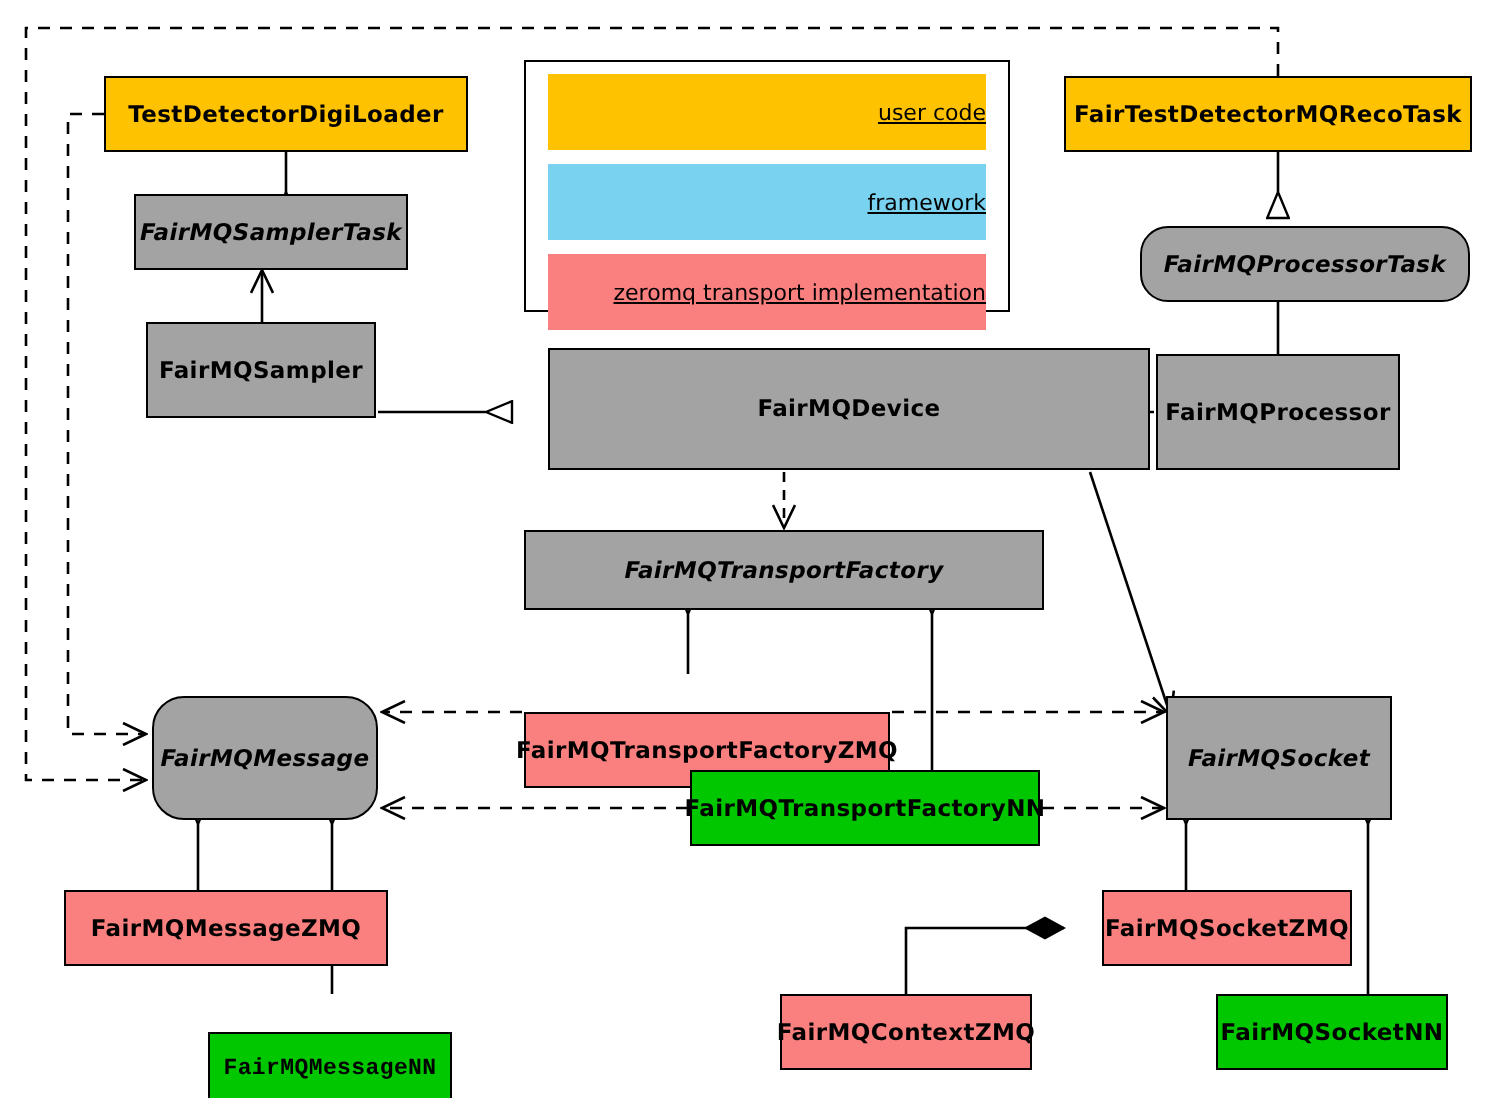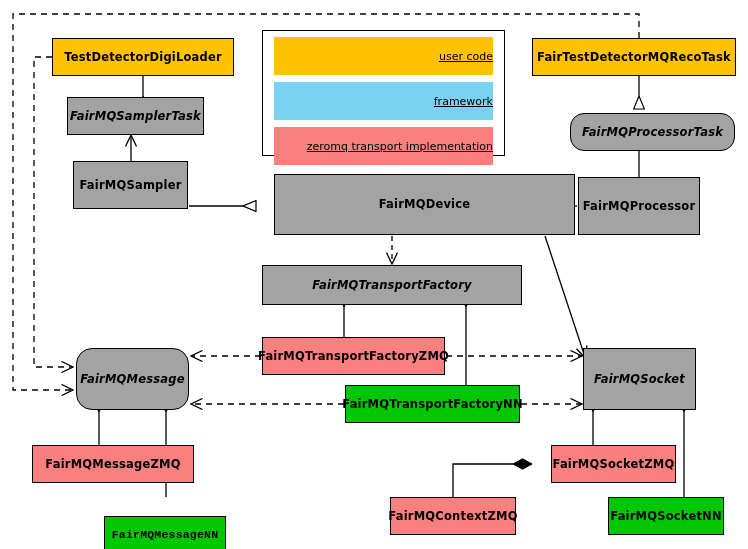--- a/index.html
+++ b/index.html
@@ -148,21 +148,21 @@
   </div>
 
   <div class="node c-user" style="left: 52px; top: 38px; width: 182px; height: 38px;">TestDetectorDigiLoader</div>
   <div class="node c-user" style="left: 532px; top: 38px; width: 204px; height: 38px;">FairTestDetectorMQRecoTask</div>
   <div class="node c-framework abstract" style="left: 67px; top: 97px; width: 137px; height: 38px;">FairMQSamplerTask</div>
   <div class="node c-framework abstract" style="left: 570px; top: 113px; width: 165px; height: 38px; border-radius: 14px;">FairMQProcessorTask</div>
   <div class="node c-framework" style="left: 73px; top: 161px; width: 115px; height: 48px;">FairMQSampler</div>
   <div class="node c-framework" style="left: 244px; top: 174px; width: 301px; height: 61px; margin-left: 30px;">FairMQDevice</div>
   <div class="node c-framework" style="left: 578px; top: 177px; width: 122px; height: 58px;">FairMQProcessor</div>
   <div class="node c-framework abstract" style="left: 262px; top: 265px; width: 260px; height: 40px;">FairMQTransportFactory</div>
-  <div class="node c-zmq" style="left: 262px; top: 337px; width: 183px; height: 38px;">FairMQTransportFactoryZMQ</div>
+  <div class="node c-zmq" style="left: 262px; top: 356px; width: 183px; height: 38px;">FairMQTransportFactoryZMQ</div>
   <div class="node c-nn" style="left: 345px; top: 385px; width: 175px; height: 38px;">FairMQTransportFactoryNN</div>
   <div class="node c-framework abstract" style="left: 76px; top: 348px; width: 113px; height: 62px; border-radius: 16px;">FairMQMessage</div>
   <div class="node c-framework abstract" style="left: 583px; top: 348px; width: 113px; height: 62px;">FairMQSocket</div>
   <div class="node c-zmq" style="left: 32px; top: 445px; width: 162px; height: 38px;">FairMQMessageZMQ</div>
   <div class="node c-nn" style="left: 104px; top: 516px; width: 122px; height: 38px; font-family: Liberation Mono, monospace;">FairMQMessageNN</div>
   <div class="node c-zmq" style="left: 390px; top: 497px; width: 126px; height: 38px;">FairMQContextZMQ</div>
   <div class="node c-zmq" style="left: 551px; top: 445px; width: 125px; height: 38px; text-align: center;">FairMQSocketZMQ</div>
   <div class="node c-nn" style="left: 608px; top: 497px; width: 116px; height: 38px;">FairMQSocketNN</div>
 
 </div>

